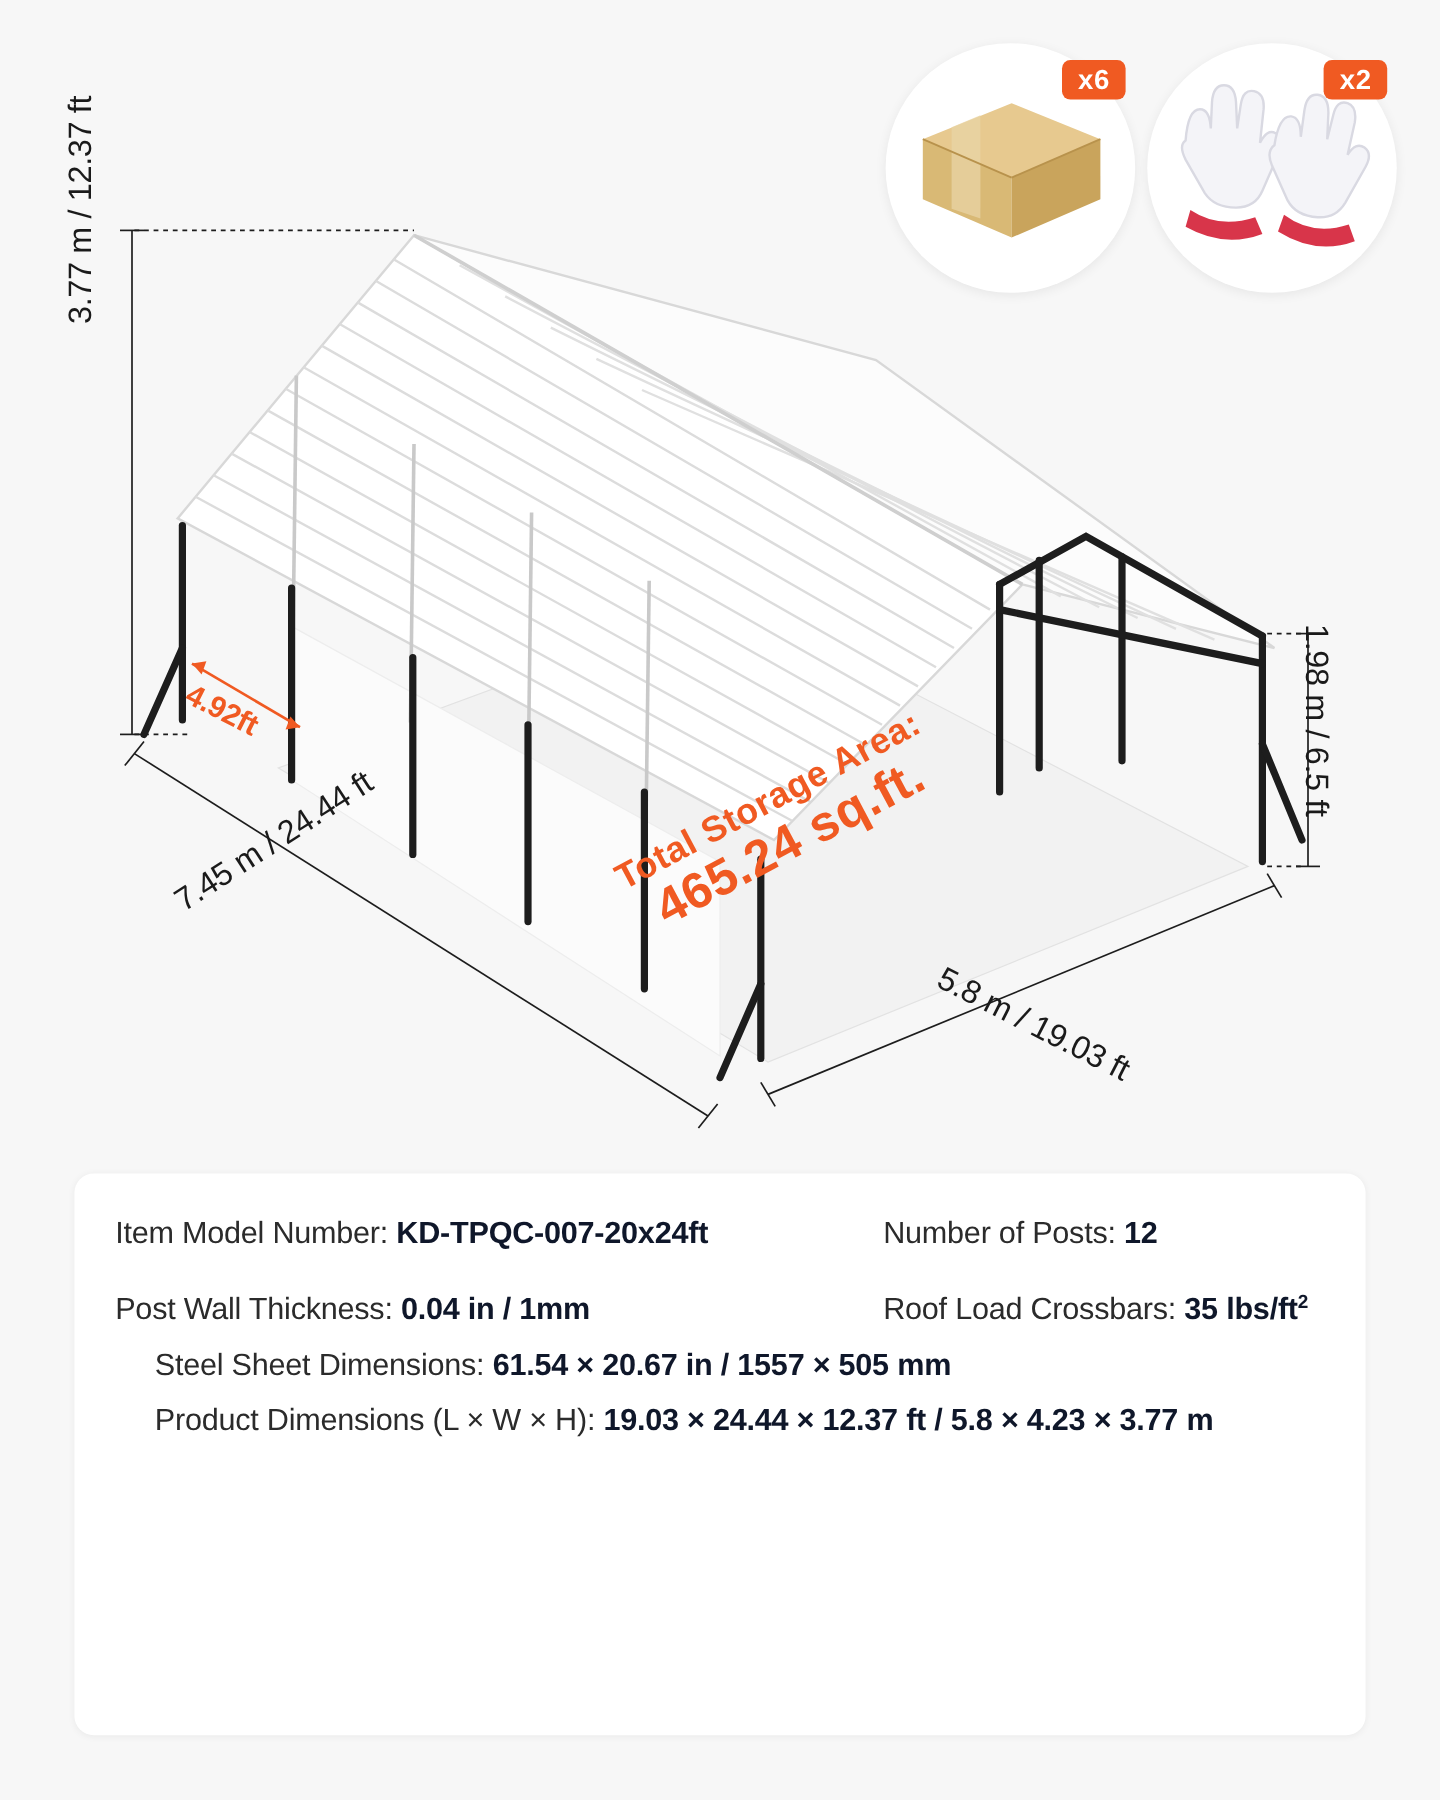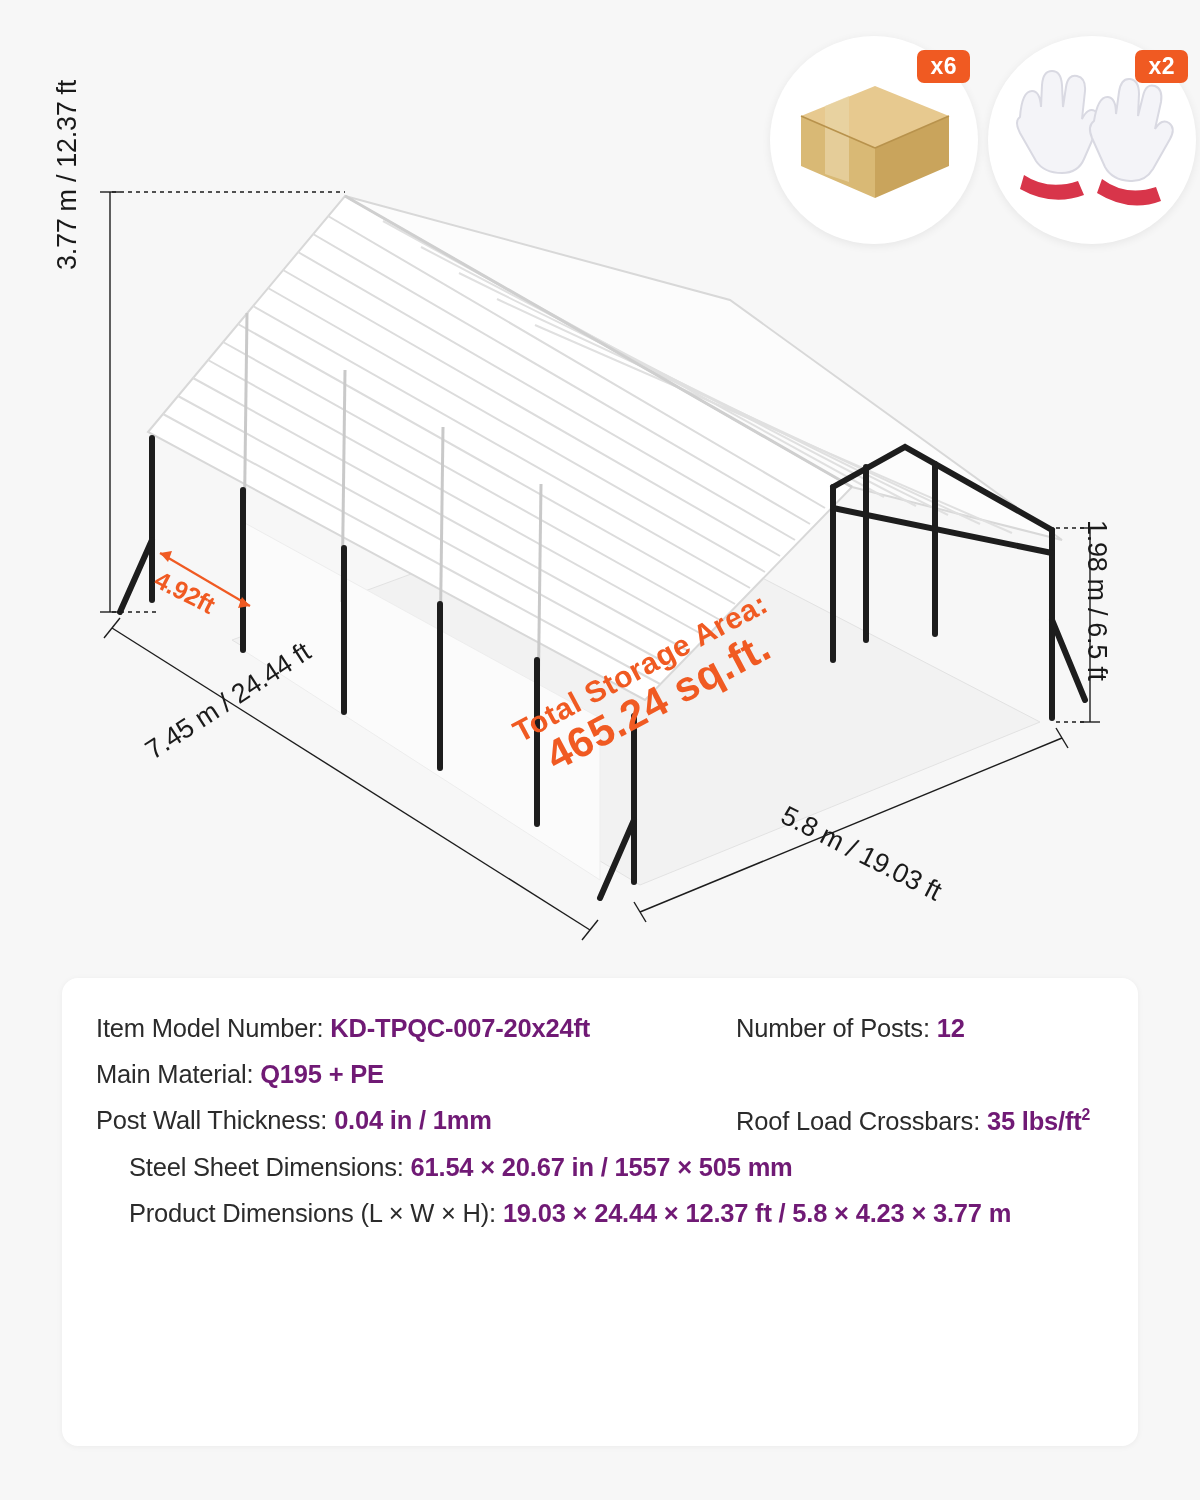--- a/index.html
+++ b/index.html
@@ -17,21 +17,21 @@
   .stage {
     position: absolute;
     left: 0; top: 0;
     width: 1200px;
     height: 1500px;
   }
 
   
   .badges {
     position: absolute;
-    right: 4px;
+    right: 36px;
     top: 36px;
     display: flex;
     gap: 10px;
   }
   .badge {
     position: relative;
     width: 208px;
     height: 208px;
     border-radius: 50%;
     background: #ffffff;
@@ -70,21 +70,21 @@
     display: flex;
     margin-bottom: 17px;
   }
   .spec {
     font-size: 25.5px;
     color: #2b2b2b;
     letter-spacing: -0.2px;
     white-space: nowrap;
   }
   .spec .val {
-    color: #701a75;
+    color: #0f172a;
     font-weight: bold;
   }
   .col-left { width: 640px; }
   .col-right { flex: 1; }
   .wide { width: 100%; margin-left: 33px; }
   sup { font-size: 0.62em; vertical-align: super; }
 
   
   .dim {
     position: absolute;
@@ -300,24 +300,20 @@
         <span>Item Model Number:</span>
         <span class="val">KD-TPQC-007-20x24ft</span>
       </div>
       <div class="spec col-right">
         <span>Number of Posts:</span>
         <span class="val">12</span>
       </div>
     </div>
 
     <div class="spec-row">
-      <div class="spec col-right">
-        <span>Main Material:</span>
-        <span class="val">Q195 + PE</span>
-      </div>
     </div>
 
     <div class="spec-row">
       <div class="spec col-left">
         <span>Post Wall Thickness:</span>
         <span class="val">0.04 in / 1mm</span>
       </div>
       <div class="spec col-right">
         <span>Roof Load Crossbars:</span>
         <span class="val">35 lbs/ft</span><sup class="val">2</sup>

